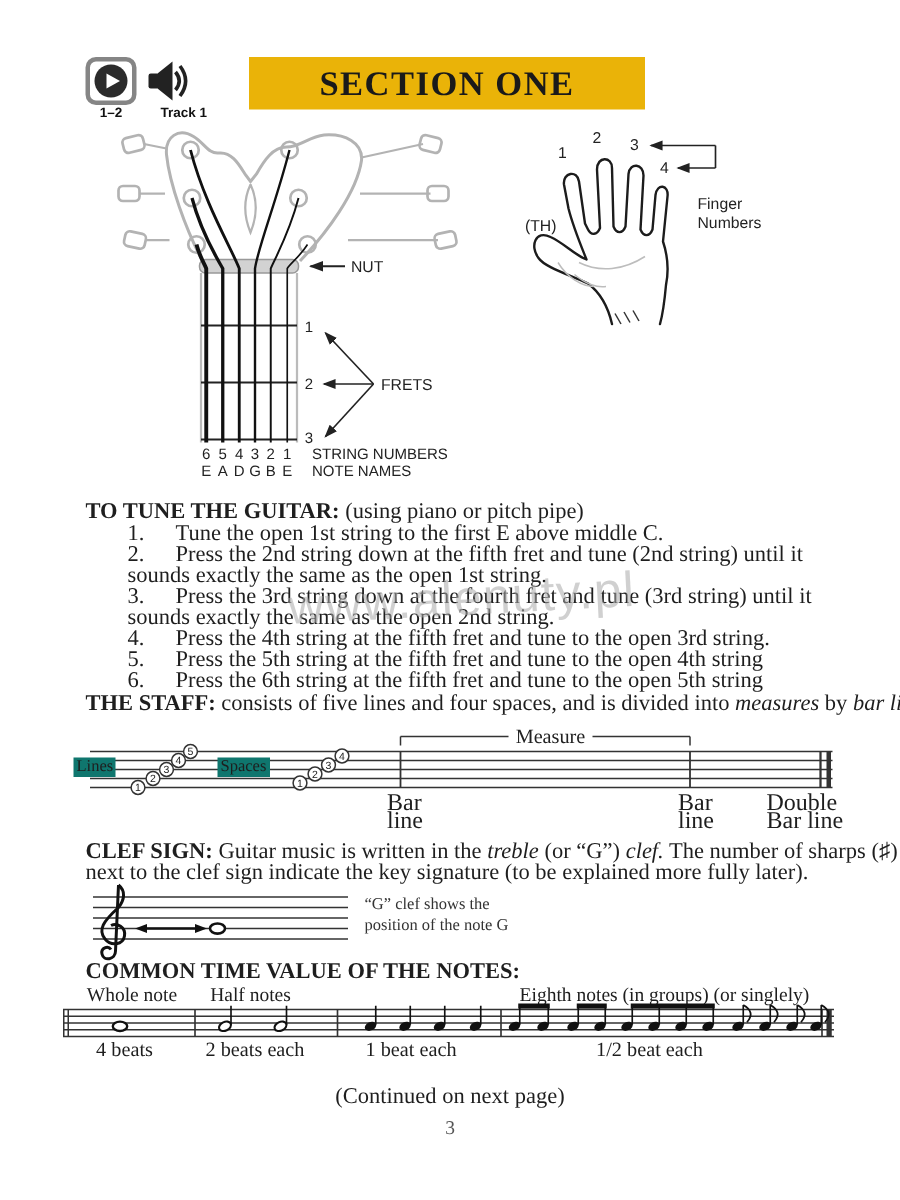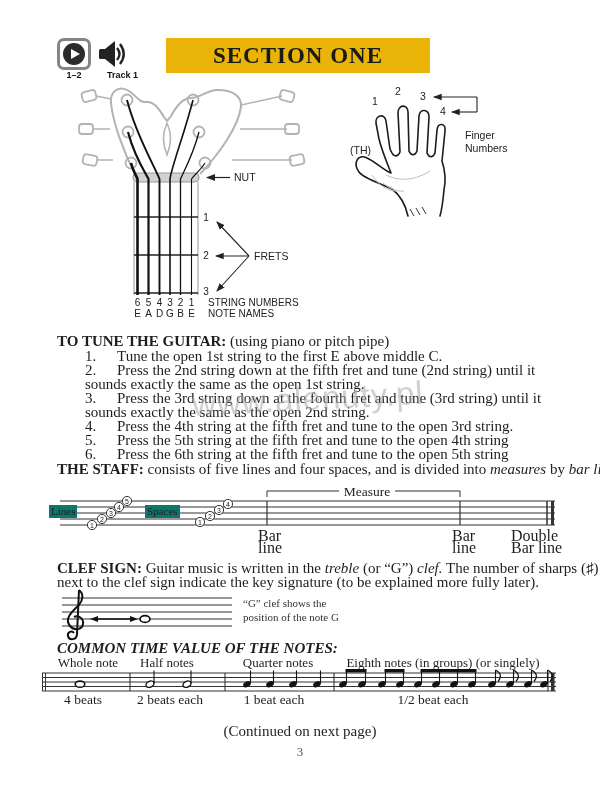--- a/index.html
+++ b/index.html
@@ -278,25 +278,24 @@
     <g>
       <line x1="42" y1="33" x2="76" y2="33" stroke="#111" stroke-width="1.6"></line>
       <polygon points="35,33 43,30 43,36" fill="#111"></polygon>
       <polygon points="83,33 75,30 75,36" fill="#111"></polygon>
     </g>
     <ellipse cx="90" cy="33" rx="5" ry="3.4" fill="#fff" stroke="#111" stroke-width="1.7"></ellipse>
   </svg>
   <div class="abs small-cap" style="left:243px;top:597px;">“G” clef shows the</div>
   <div class="abs small-cap" style="left:243px;top:611px;">position of the note G</div>
 
-  <div class="abs body-line b" style="left:57px;top:641px;font-style:italic;">COMMON TIME VALUE OF THE NOTES:</div>
+  <div class="abs body-line b" style="left:57px;top:641px;">COMMON TIME VALUE OF THE NOTES:</div>
 
   <div class="abs col-head" style="left:38px;top:655px;width:100px;">Whole note</div>
   <div class="abs col-head" style="left:117px;top:655px;width:100px;">Half notes</div>
-  <div class="abs col-head" style="left:213px;top:655px;width:130px;">Quarter notes</div>
   <div class="abs col-head" style="left:328px;top:655px;width:230px;">Eighth notes (in groups) (or singlely)</div>
 
   <svg class="abs" style="left:40px;top:667px;" width="520" height="31" viewBox="0 0 520 31">
     <g stroke="#333" stroke-width="1">
       <line x1="2" y1="6" x2="516" y2="6"></line>
       <line x1="2" y1="10.5" x2="516" y2="10.5"></line>
       <line x1="2" y1="15" x2="516" y2="15"></line>
       <line x1="2" y1="19.5" x2="516" y2="19.5"></line>
       <line x1="2" y1="24" x2="516" y2="24"></line>
     </g>

